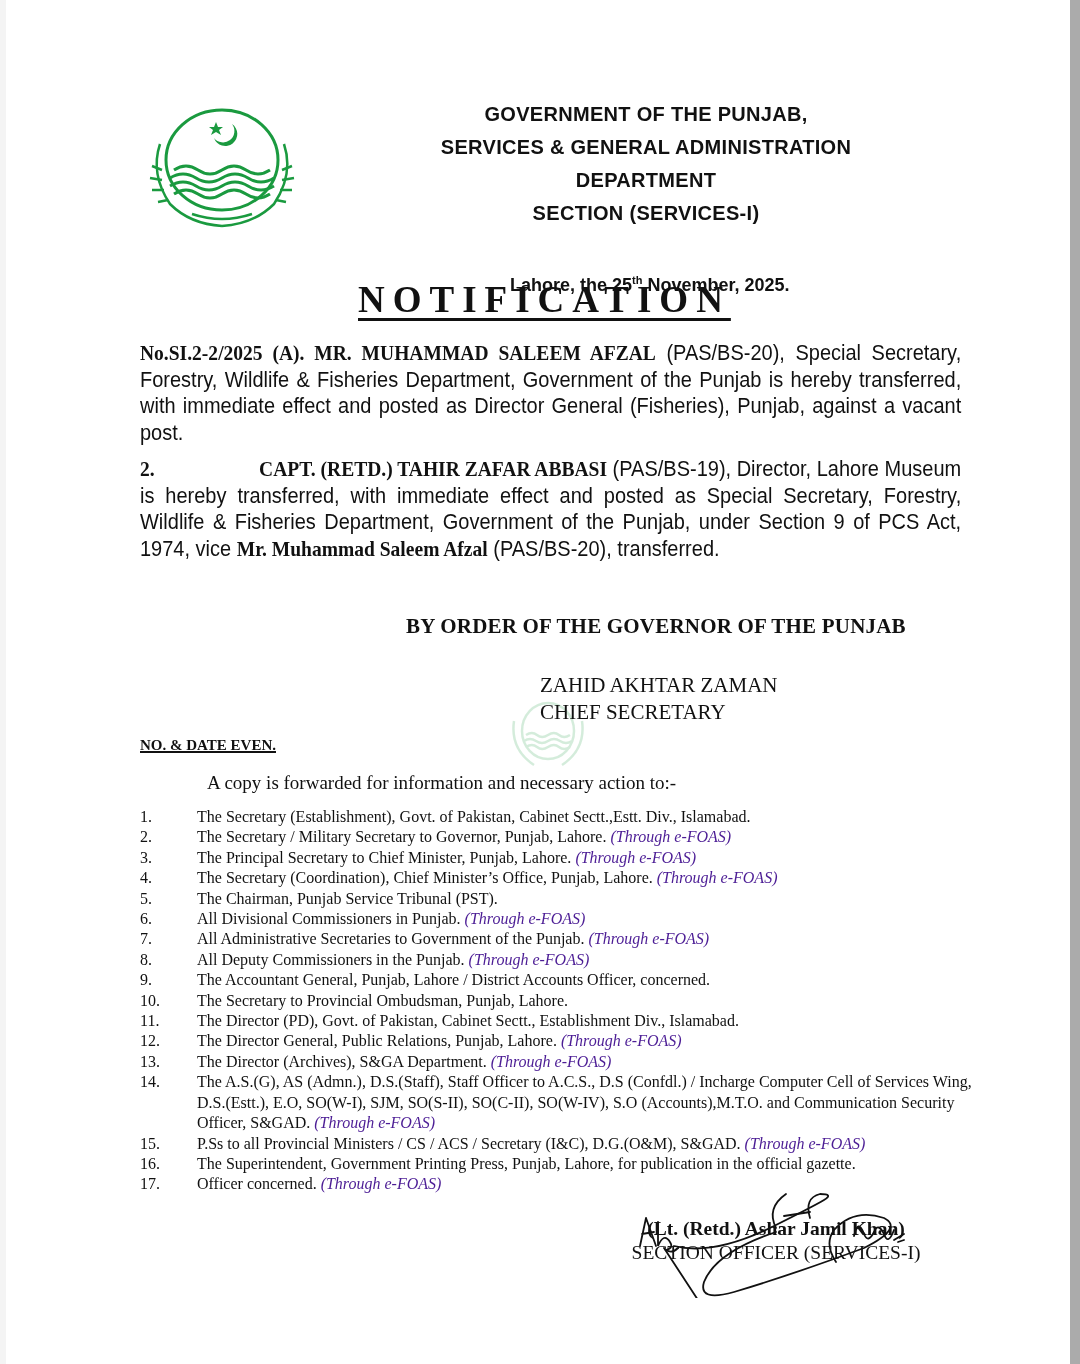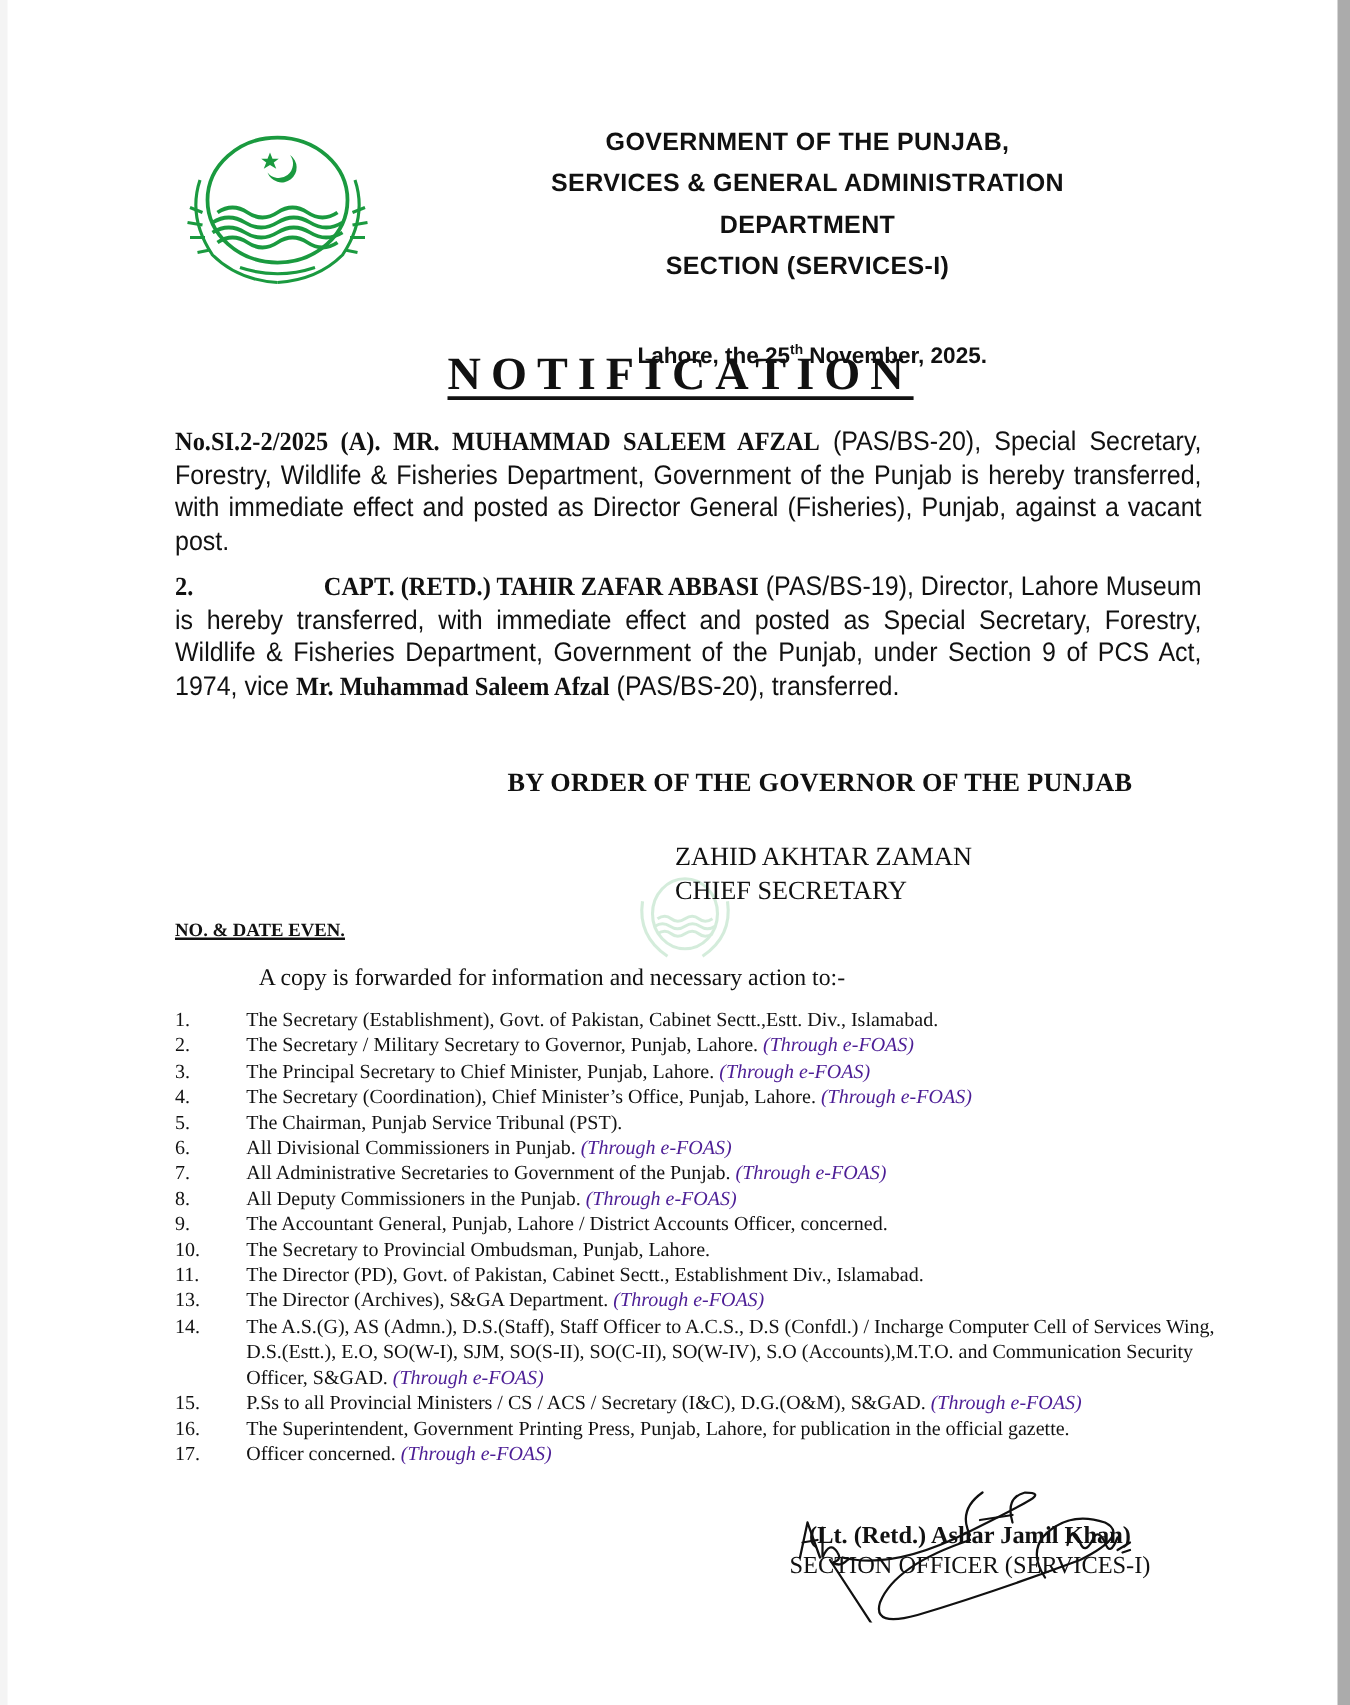--- a/index.html
+++ b/index.html
@@ -145,20 +145,24 @@
     </li>
   <li>
       <span class="n">10.</span>
       <span class="t"><span>The Secretary to Provincial Ombudsman, Punjab, Lahore.</span><span class="via"></span></span>
     </li>
   <li>
       <span class="n">11.</span>
       <span class="t"><span>The Director (PD), Govt. of Pakistan, Cabinet Sectt., Establishment Div., Islamabad.</span><span class="via"></span></span>
     </li>
   <li>
+      <span class="n">12.</span>
+      <span class="t"><span>The Director General, Public Relations, Punjab, Lahore. </span><span class="via">(Through e-FOAS)</span></span>
+    </li>
+  <li>
       <span class="n">13.</span>
       <span class="t"><span>The Director (Archives), S&amp;GA Department. </span><span class="via">(Through e-FOAS)</span></span>
     </li>
   <li>
       <span class="n">14.</span>
       <span class="t"><span>The A.S.(G), AS (Admn.), D.S.(Staff), Staff Officer to A.C.S., D.S (Confdl.) / Incharge Computer Cell of Services Wing, D.S.(Estt.), E.O, SO(W-I), SJM, SO(S-II), SO(C-II), SO(W-IV), S.O (Accounts),M.T.O. and Communication Security Officer, S&amp;GAD. </span><span class="via">(Through e-FOAS)</span></span>
     </li>
   <li>
       <span class="n">15.</span>
       <span class="t"><span>P.Ss to all Provincial Ministers / CS / ACS / Secretary (I&amp;C), D.G.(O&amp;M), S&amp;GAD. </span><span class="via">(Through e-FOAS)</span></span>

